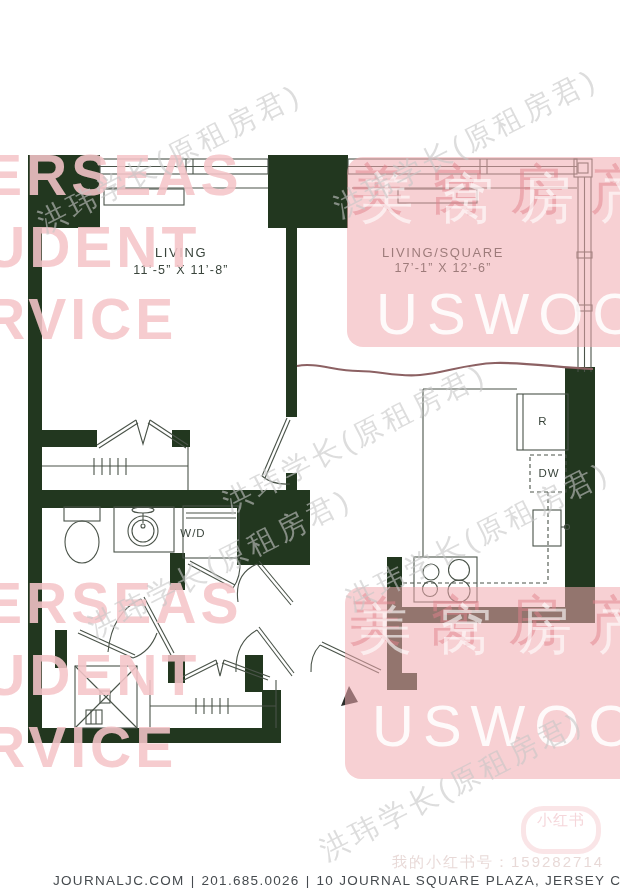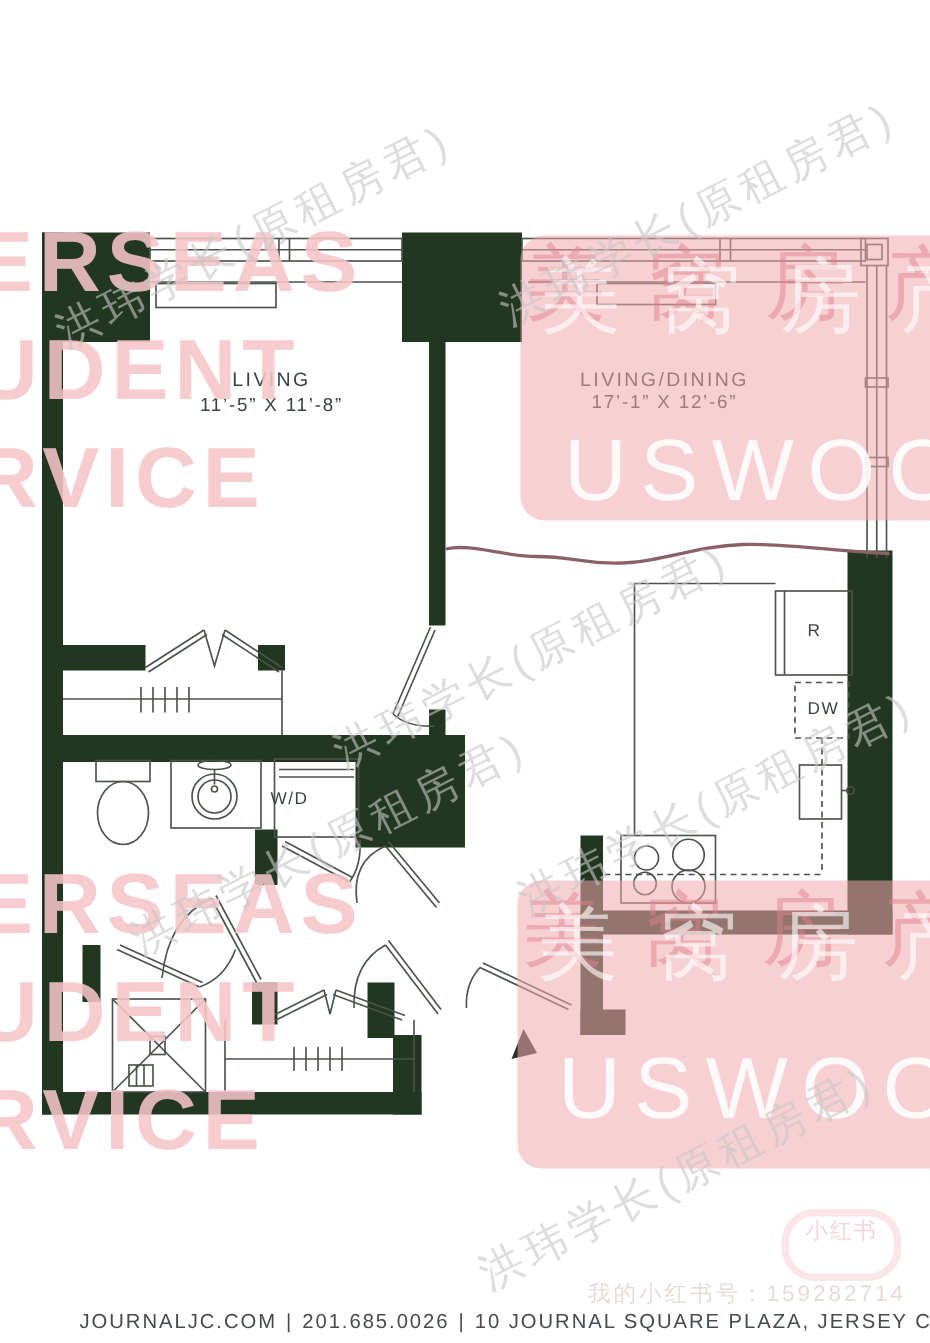--- a/index.html
+++ b/index.html
@@ -211,21 +211,21 @@
       </g>
     </g>
 
     <path d="M297,366 C315,362 335,371 358,371 S395,377 420,375 S465,364 495,363 S560,368 593,369" stroke="#8c6163" stroke-width="2.2" fill="none"></path>
 
     <path d="M349,686 L341,706 L358,702 Z" fill="#2c2e2a"></path>
   </svg>
 
   <div class="lbl room-name" style="left:116px;top:245px;width:130px;">LIVING</div>
   <div class="lbl room-dims" style="left:106px;top:263px;width:150px;">11’-5” X 11’-8”</div>
-  <div class="lbl room-name" style="left:370px;top:245px;width:146px;">LIVING/DINING</div>
+  <div class="lbl room-name" style="left:370px;top:245px;width:146px;">LIVING/SQUARE</div>
   <div class="lbl room-dims" style="left:368px;top:261px;width:150px;">17’-1” X 12’-6”</div>
   <div class="lbl appl" style="left:533px;top:415px;width:20px;">R</div>
   <div class="lbl appl" style="left:534px;top:467px;width:30px;">DW</div>
   <div class="lbl appl" style="left:175px;top:527px;width:36px;">W/D</div>
 
   <div class="pinkline" style="top:147px;">ERSEAS</div>
   <div class="pinkline" style="top:219px;">UDENT</div>
   <div class="pinkline" style="top:291px;">RVICE</div>
   <div class="pinkline" style="top:575px;">ERSEAS</div>
   <div class="pinkline" style="top:647px;">UDENT</div>

